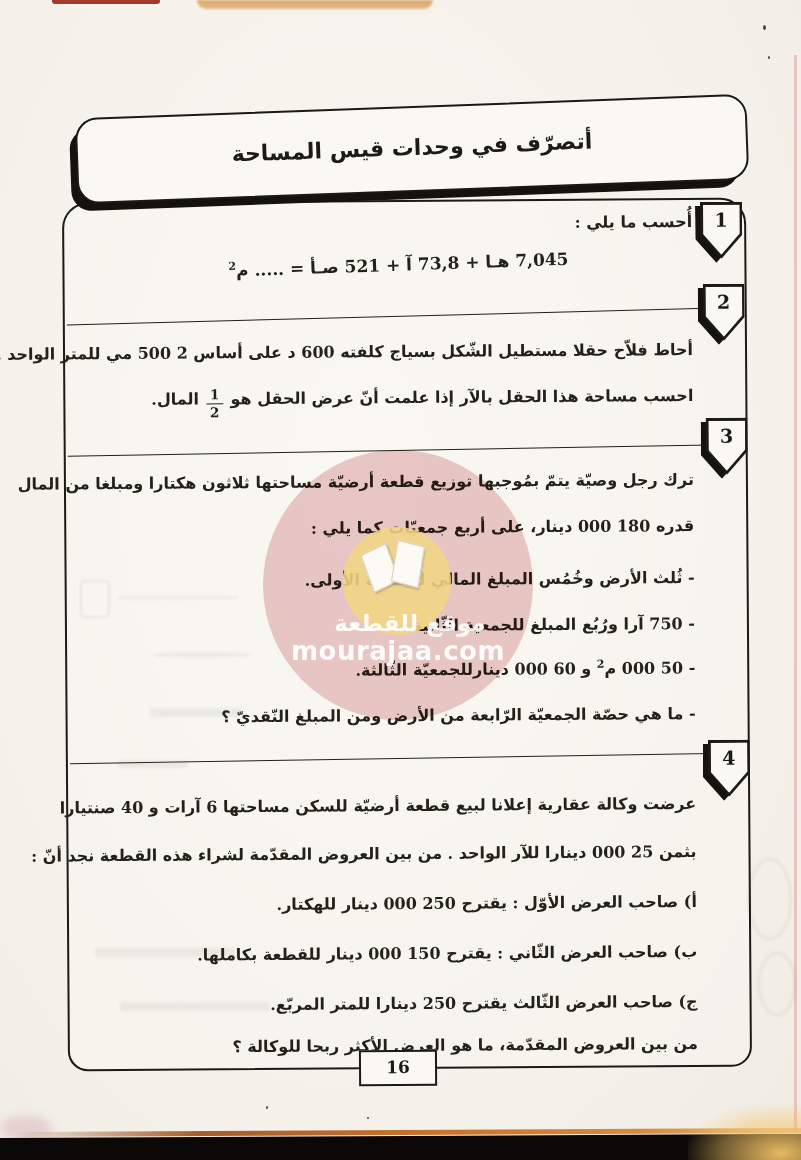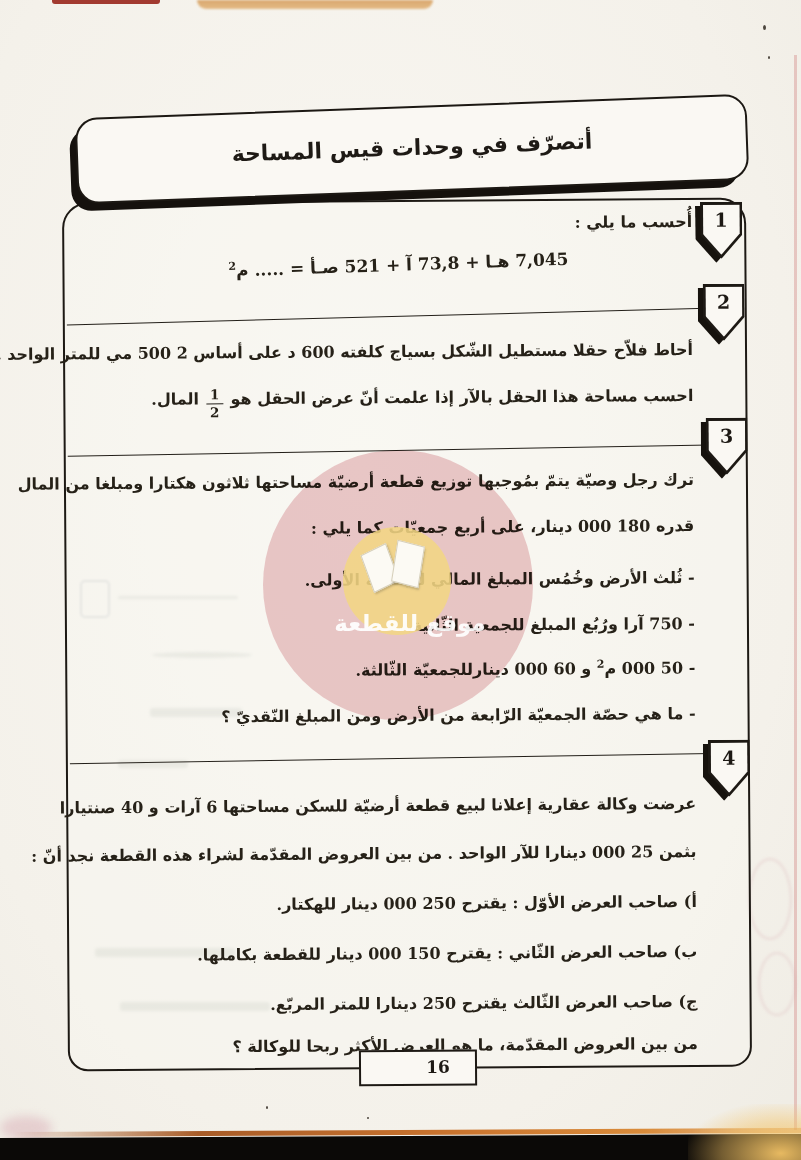--- a/index.html
+++ b/index.html
@@ -68,21 +68,21 @@
   .badge .bshadow{inset:0;transform:translate(-5px,4px);background:#16120d;filter:blur(.4px);}
   .badge .bborder{inset:0;background:#1d1914;}
   .badge .bface{left:2.5px;right:2.5px;top:2.5px;bottom:4px;background:#faf8f3;}
   .badge .bnum{position:absolute;left:0;right:0;top:7px;text-align:center;z-index:2;
         font-family:"DejaVu Serif",serif;font-size:19px;font-weight:700;color:#1d1914;}
 
   
   .pagenum{position:absolute;left:289px;top:848px;width:74px;height:32px;z-index:5;
            border:2px solid #1d1914;background:#faf8f3;text-align:center;
            font-family:"DejaVu Serif",serif;font-size:17px;font-weight:700;color:#1d1914;
-           line-height:30px;padding-left:40px;}
+           line-height:30px;}
 
   
   .wm-circle{position:absolute;left:263px;top:450px;width:270px;height:270px;border-radius:50%;
              background:rgba(213,128,138,.40);mix-blend-mode:multiply;z-index:6;}
   .wm-yellow{position:absolute;left:343px;top:527px;width:108px;height:108px;border-radius:50%;
              background:rgba(243,214,132,.88);z-index:7;}
   .wm-book{position:absolute;background:#fcfaf4;border:1.5px solid #d6cfba;z-index:8;
            box-shadow:1px 2px 2px rgba(120,110,80,.35);}
   .wm-text1{position:absolute;left:300px;top:610px;width:220px;text-align:center;z-index:9;
             color:rgba(255,255,255,.92);font-size:23px;font-weight:700;direction:rtl;}
@@ -177,19 +177,20 @@
     <div class="row" style="top:832px;">من بين العروض  المقدّمة، ما هو العرض الأكثر ربحا للوكالة ؟</div>
 
     <div class="pagenum">16</div>
   </div>
 
   <div class="wm-circle"></div>
   <div class="wm-yellow"></div>
   <div class="wm-book" style="left:366px;top:548px;width:26px;height:38px;transform:rotate(-20deg) skewY(-6deg);"></div>
   <div class="wm-book" style="left:394px;top:543px;width:26px;height:40px;transform:rotate(9deg) skewY(5deg);"></div>
   <div class="wm-text1">موقع للقطعة</div>
+  <div class="wm-text2">mourajaa.com</div>
 
   <div class="smudge-pink"></div>
   <div class="band-orange"></div>
   <div class="band-black"></div>
   <div class="corner-glow"></div>
 
 </div>
 
 </body></html>

